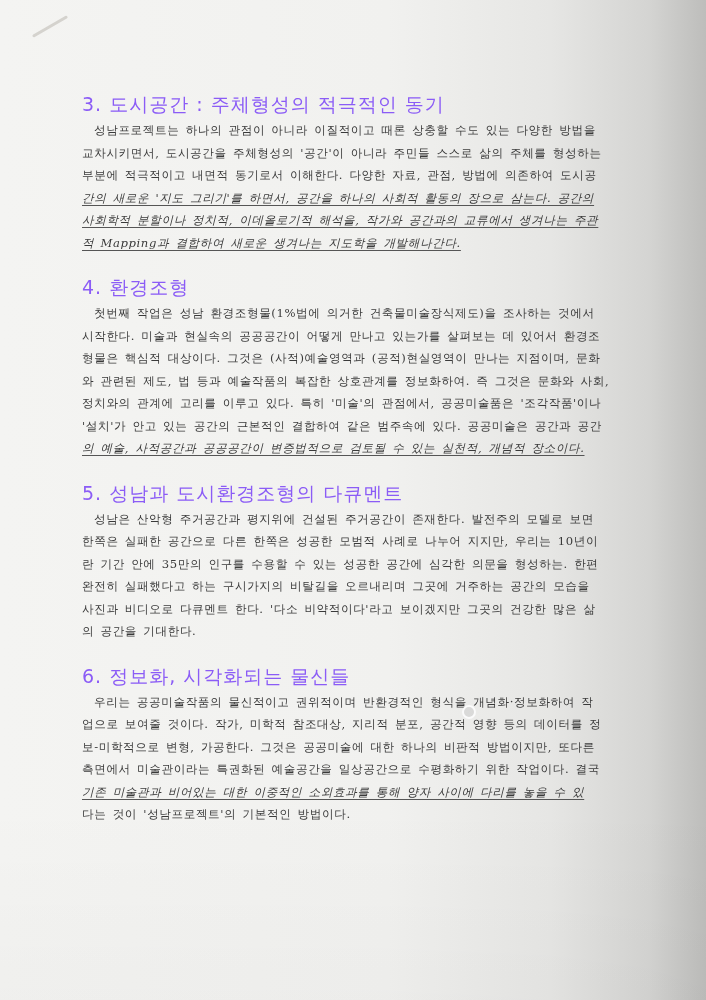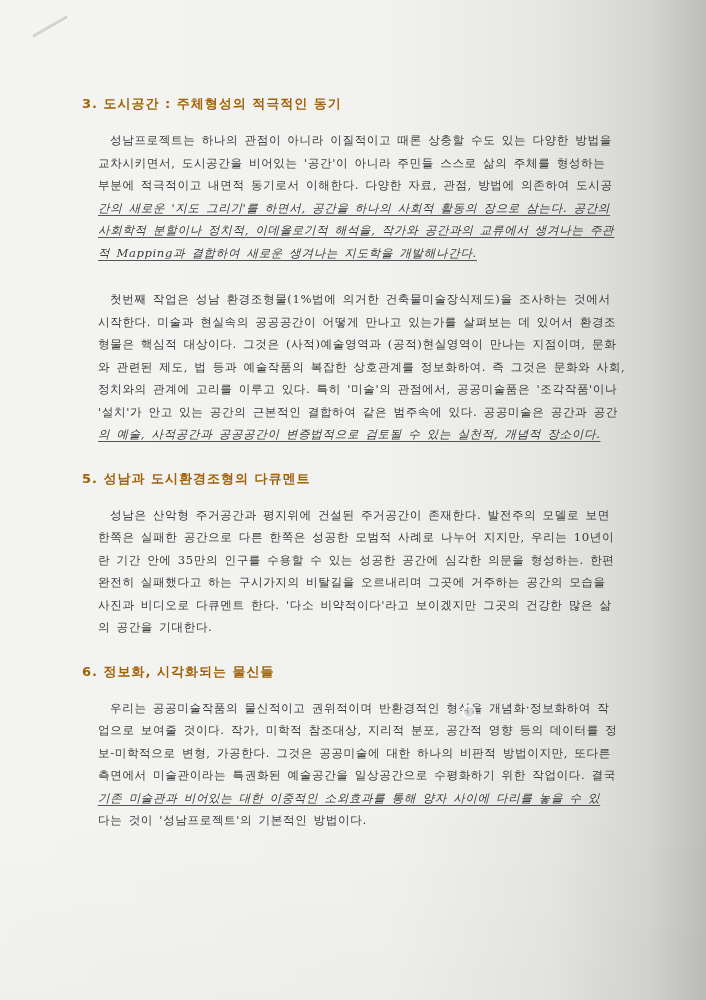--- a/index.html
+++ b/index.html
@@ -39,34 +39,34 @@
       position: absolute;
       left: 82px;
       top: 95px;
       width: 535px;
     }
     .section {
       margin-bottom: 24px;
     }
     .section-title {
       font-family: "DejaVu Sans", "Liberation Sans", sans-serif;
-      font-weight: bold;
-      font-size: 13px;
-      color: #a16207;
+      font-weight: normal;
+      font-size: 19px;
+      color: #8b5cf6;
       letter-spacing: 1px;
       margin: 0 0 6px 0;
       line-height: 18px;
     }
     .para {
       font-size: 11.6px;
       line-height: 22.5px;
       color: #3a3a3a;
       letter-spacing: 0.6px;
       word-spacing: 2px;
-      margin: 16px;
+      margin: 0;
       text-align: justify;
     }
     .line {
       display: block;
       white-space: nowrap;
     }
     .indent { padding-left: 12px; }
     .ul {
       text-decoration: underline;
       text-decoration-color: #555;
@@ -89,29 +89,30 @@
 
 <div class="page">
   <div class="smudge"></div>
 
   <div class="content">
 
     <div class="section">
       <h2 class="section-title">3. 도시공간 : 주체형성의 적극적인 동기</h2>
       <p class="para">
         <span class="line indent">성남프로젝트는 하나의 관점이 아니라 이질적이고 때론 상충할 수도 있는 다양한 방법을</span>
-        <span class="line">교차시키면서, 도시공간을 비어있는 '공간'이 아니라 주민들 스스로 삶의 주체를 형성하는</span>
+        <span class="line">교차시키면서, 도시공간을 주체형성의 '공간'이 아니라 주민들 스스로 삶의 주체를 형성하는</span>
         <span class="line">부분에 적극적이고 내면적 동기로서 이해한다. 다양한 자료, 관점, 방법에 의존하여 도시공</span>
         <span class="line ul">간의 새로운 '지도 그리기'를 하면서, 공간을 하나의 사회적 활동의 장으로 삼는다. 공간의</span>
         <span class="line ul">사회학적 분할이나 정치적, 이데올로기적 해석을, 작가와 공간과의 교류에서 생겨나는 주관</span>
         <span class="line ul">적 Mapping과 결합하여 새로운 생겨나는 지도학을 개발해나간다.</span>
       </p>
     </div>
 
     <div class="section">
+      <h2 class="section-title">4. 환경조형</h2>
       <p class="para">
         <span class="line indent">첫번째 작업은 성남 환경조형물(1%법에 의거한 건축물미술장식제도)을 조사하는 것에서</span>
         <span class="line">시작한다. 미술과 현실속의 공공공간이 어떻게 만나고 있는가를 살펴보는 데 있어서 환경조</span>
         <span class="line">형물은 핵심적 대상이다. 그것은 (사적)예술영역과 (공적)현실영역이 만나는 지점이며, 문화</span>
         <span class="line">와 관련된 제도, 법 등과 예술작품의 복잡한 상호관계를 정보화하여. 즉 그것은 문화와 사회,</span>
         <span class="line">정치와의 관계에 고리를 이루고 있다. 특히 '미술'의 관점에서, 공공미술품은 '조각작품'이나</span>
         <span class="line">'설치'가 안고 있는 공간의 근본적인 결합하여 같은 범주속에 있다. 공공미술은 공간과 공간</span>
         <span class="line ul">의 예술, 사적공간과 공공공간이 변증법적으로 검토될 수 있는 실천적, 개념적 장소이다.</span>
       </p>
     </div>

